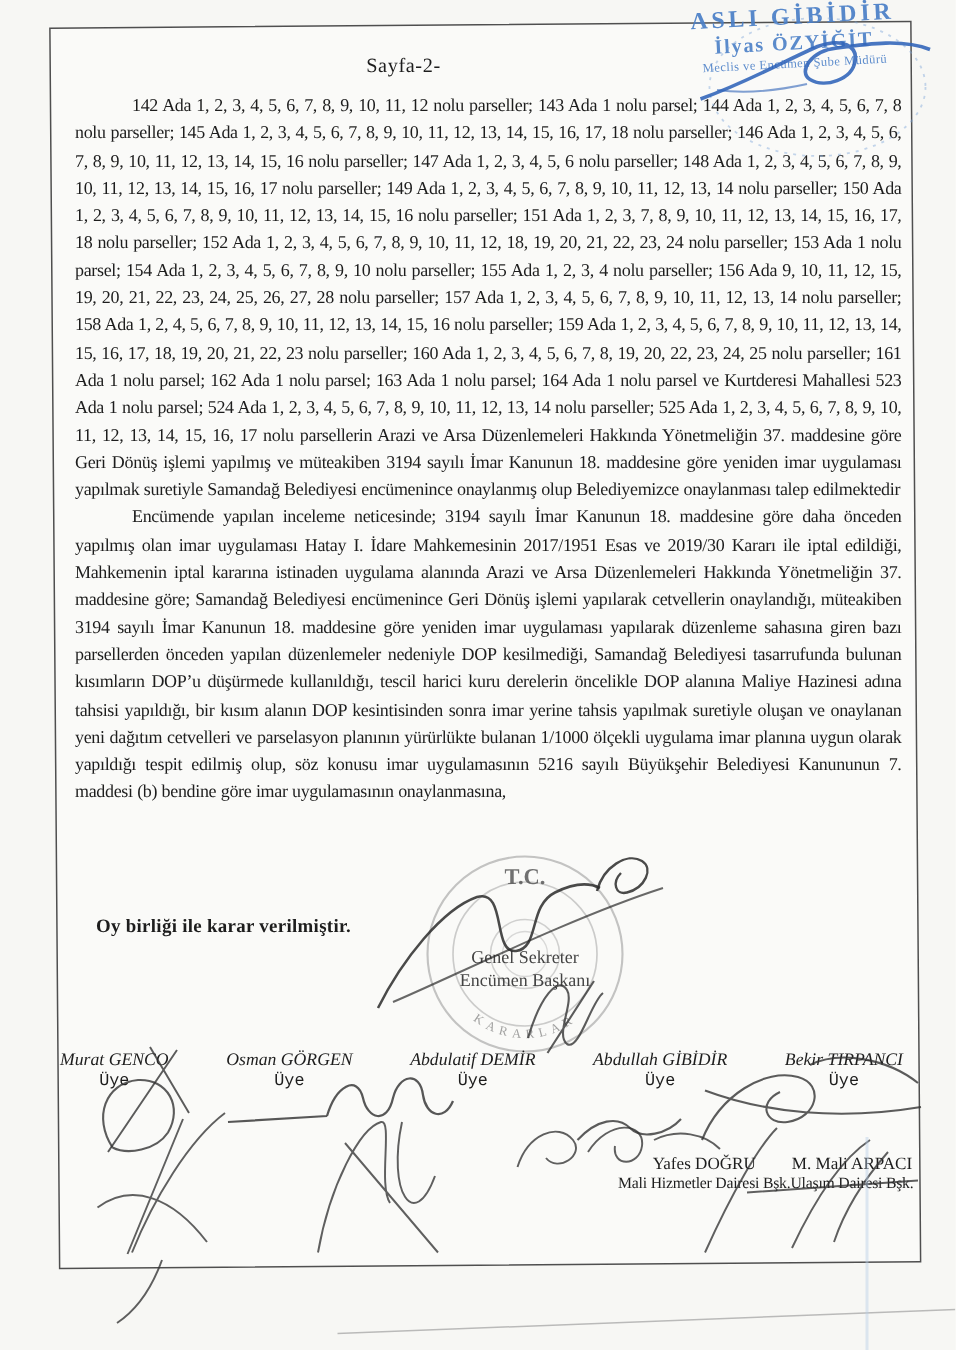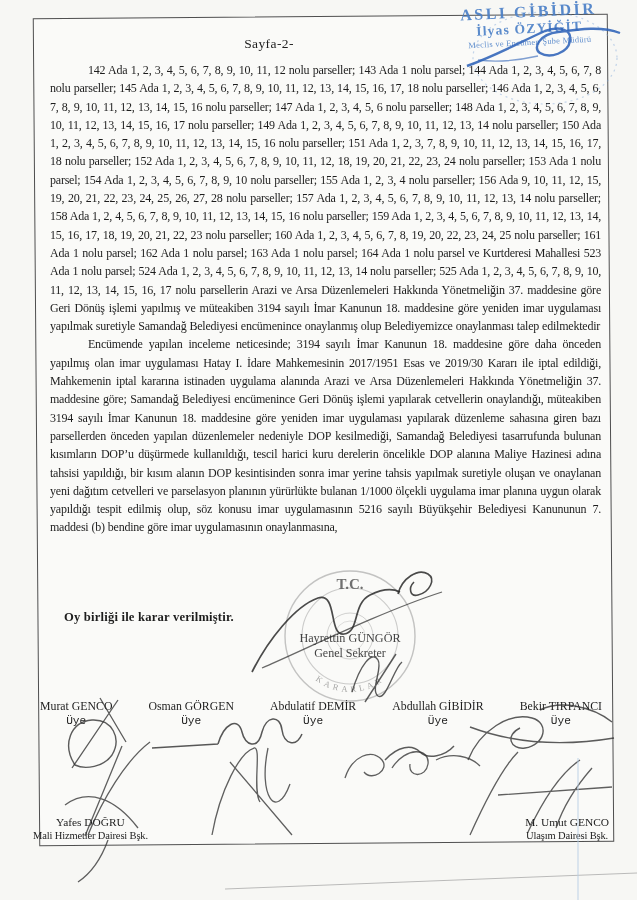--- a/index.html
+++ b/index.html
@@ -41,25 +41,25 @@
     position:absolute;left:270px;top:631px;width:160px;text-align:center;
     font-size:12px;line-height:14.5px;color:#343434;opacity:.92;
   }
   .seal-name .nm{font-size:12.2px;}
   
   .row1{
     position:absolute;left:40px;top:699px;width:562px;
     display:flex;justify-content:space-between;text-align:center;
   }
   .row1 .sig-col{line-height:15px;}
-  .row1 .nm{font-size:11.8px;white-space:nowrap;}
+  .row1 .nm{font-size:11.8px;white-space:nowrap;font-style:italic;}
   .row1 .rl{font-size:11.2px;font-family:Liberation Mono, monospace;}
   .row2{
     position:absolute;left:33px;top:769px;width:576px;
-    display:flex;justify-content:space-between;text-align:center;margin-top:46px;
+    display:flex;justify-content:flex-end;text-align:center;
   }
   .row2 .sig-col{line-height:14px;}
   .row2 .nm{font-size:11.4px;white-space:nowrap;}
   .row2 .tl{font-size:10.5px;letter-spacing:-0.15px;white-space:nowrap;}
   .ink-overlay{position:absolute;left:0;top:0;width:637px;height:900px;pointer-events:none;}
 </style>
 </head>
 <body>
 
 <div class="frame"></div>
@@ -87,22 +87,22 @@
     <circle cx="70" cy="70" r="15" fill="none" stroke="#8b8b8b" stroke-width="0.9" opacity="0.3"></circle>
     <text x="70" y="23" text-anchor="middle" font-size="15" font-weight="bold" fill="#4a4a4a" opacity="0.78" font-family="Liberation Serif, serif">T.C.</text>
     <path id="sealArc" d="M14,70 A56,56 0 0,0 126,70" fill="none"></path>
     <text font-size="8.5" letter-spacing="3.5" fill="#5a5a5a" opacity="0.55" font-family="Liberation Serif, serif">
       <textPath href="#sealArc" startOffset="50%" text-anchor="middle">KARARLAR</textPath>
     </text>
   </svg>
 </div>
 
 <div class="seal-name">
-  <div class="nm">Hayrettin GÜNGÖR</div>
   <div>Genel Sekreter</div>
+  <div>Encümen Başkanı</div>
 </div>
 
 <div class="row1">
   <div class="sig-col">
     <div class="nm">Murat GENCO</div>
     <div class="rl">Üye</div>
   </div>
   <div class="sig-col">
     <div class="nm">Osman GÖRGEN</div>
     <div class="rl">Üye</div>
@@ -120,21 +120,21 @@
     <div class="rl">Üye</div>
   </div>
 </div>
 
 <div class="row2">
   <div class="sig-col">
     <div class="nm">Yafes DOĞRU</div>
     <div class="tl">Mali Hizmetler Dairesi Bşk.</div>
   </div>
   <div class="sig-col">
-    <div class="nm">M. Umut GENCO</div>
+    <div class="nm">M. Mali ARPACI</div>
     <div class="tl">Ulaşım Dairesi Bşk.</div>
   </div>
 </div>
 
 <svg class="ink-overlay" width="637" height="900" viewBox="0 0 637 900">
 
   <ellipse cx="545" cy="58" rx="72" ry="46" fill="none" stroke="#7fa6d9" stroke-width="1.2" stroke-dasharray="2 4" opacity="0.45"></ellipse>
   <path d="M467,66 C500,54 520,42 545,31 C562,25 572,31 570,41 C568,53 550,59 540,53 C532,48 540,34 558,32 C580,29 602,26 620,33" fill="none" stroke="#2f63b8" stroke-width="2.4" opacity="0.88"></path>
   <path d="M478,60 C500,63 520,60 538,56" fill="none" stroke="#2f63b8" stroke-width="1.4" opacity="0.6"></path>
 

